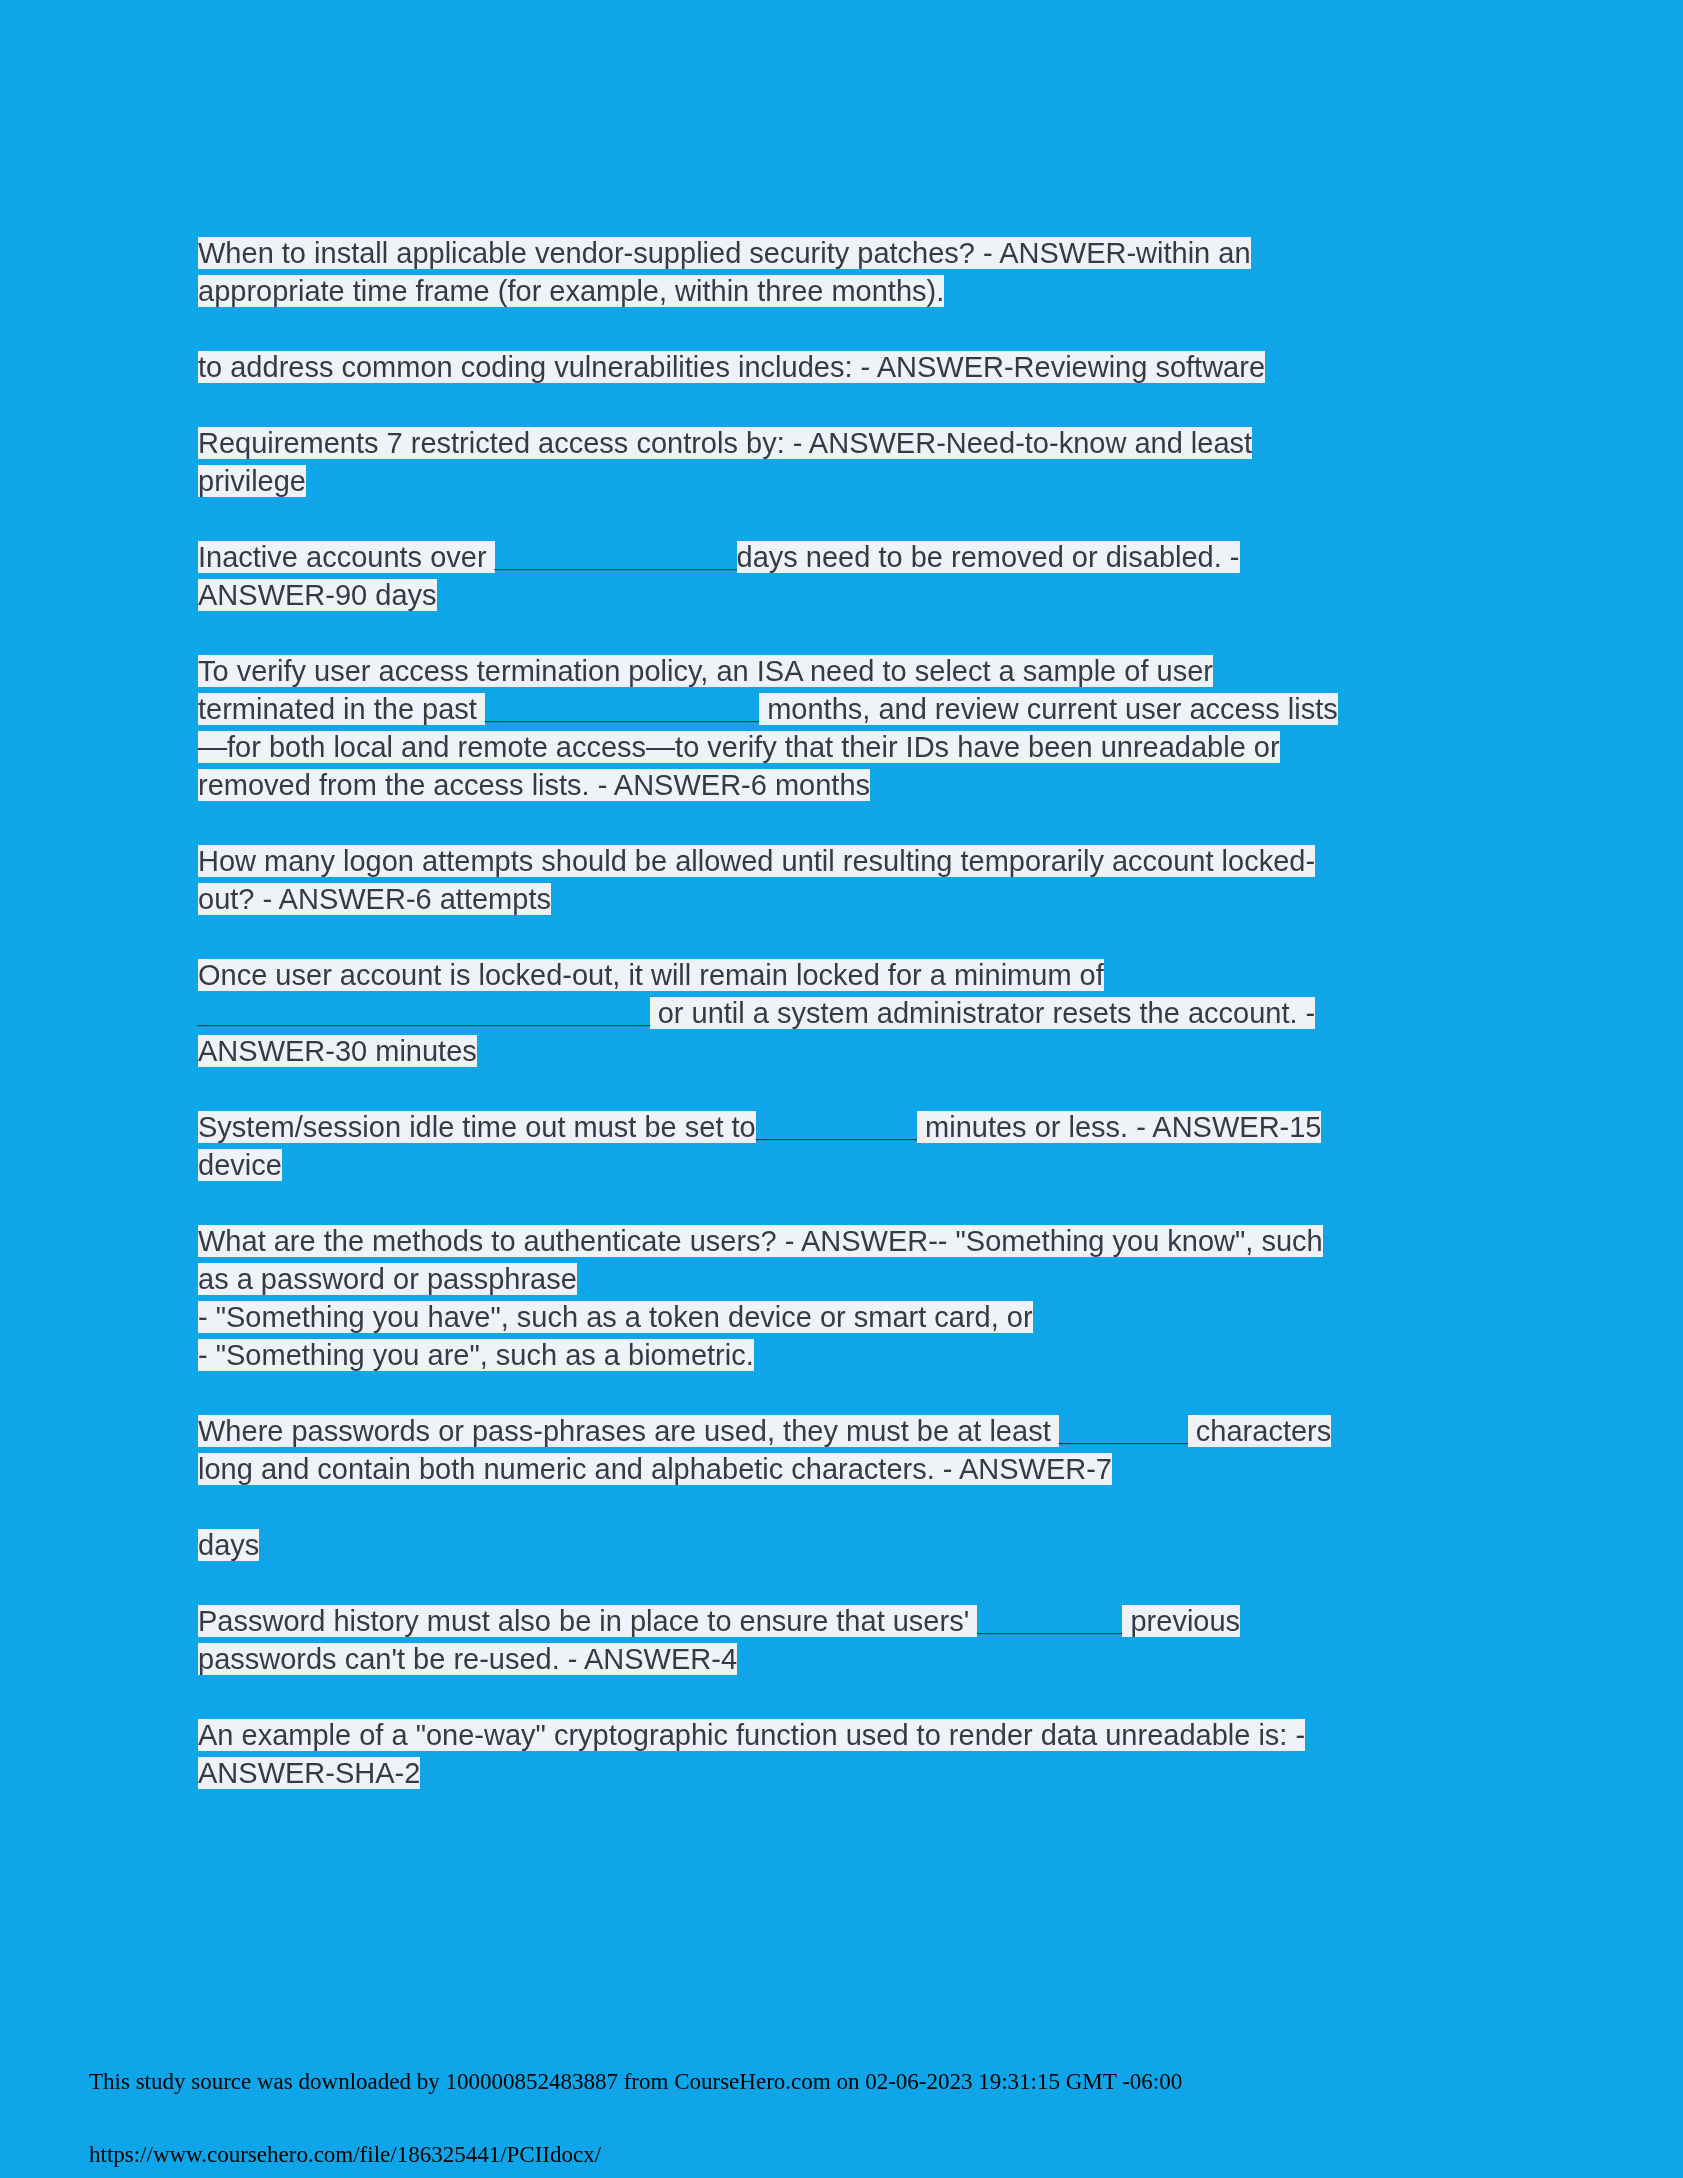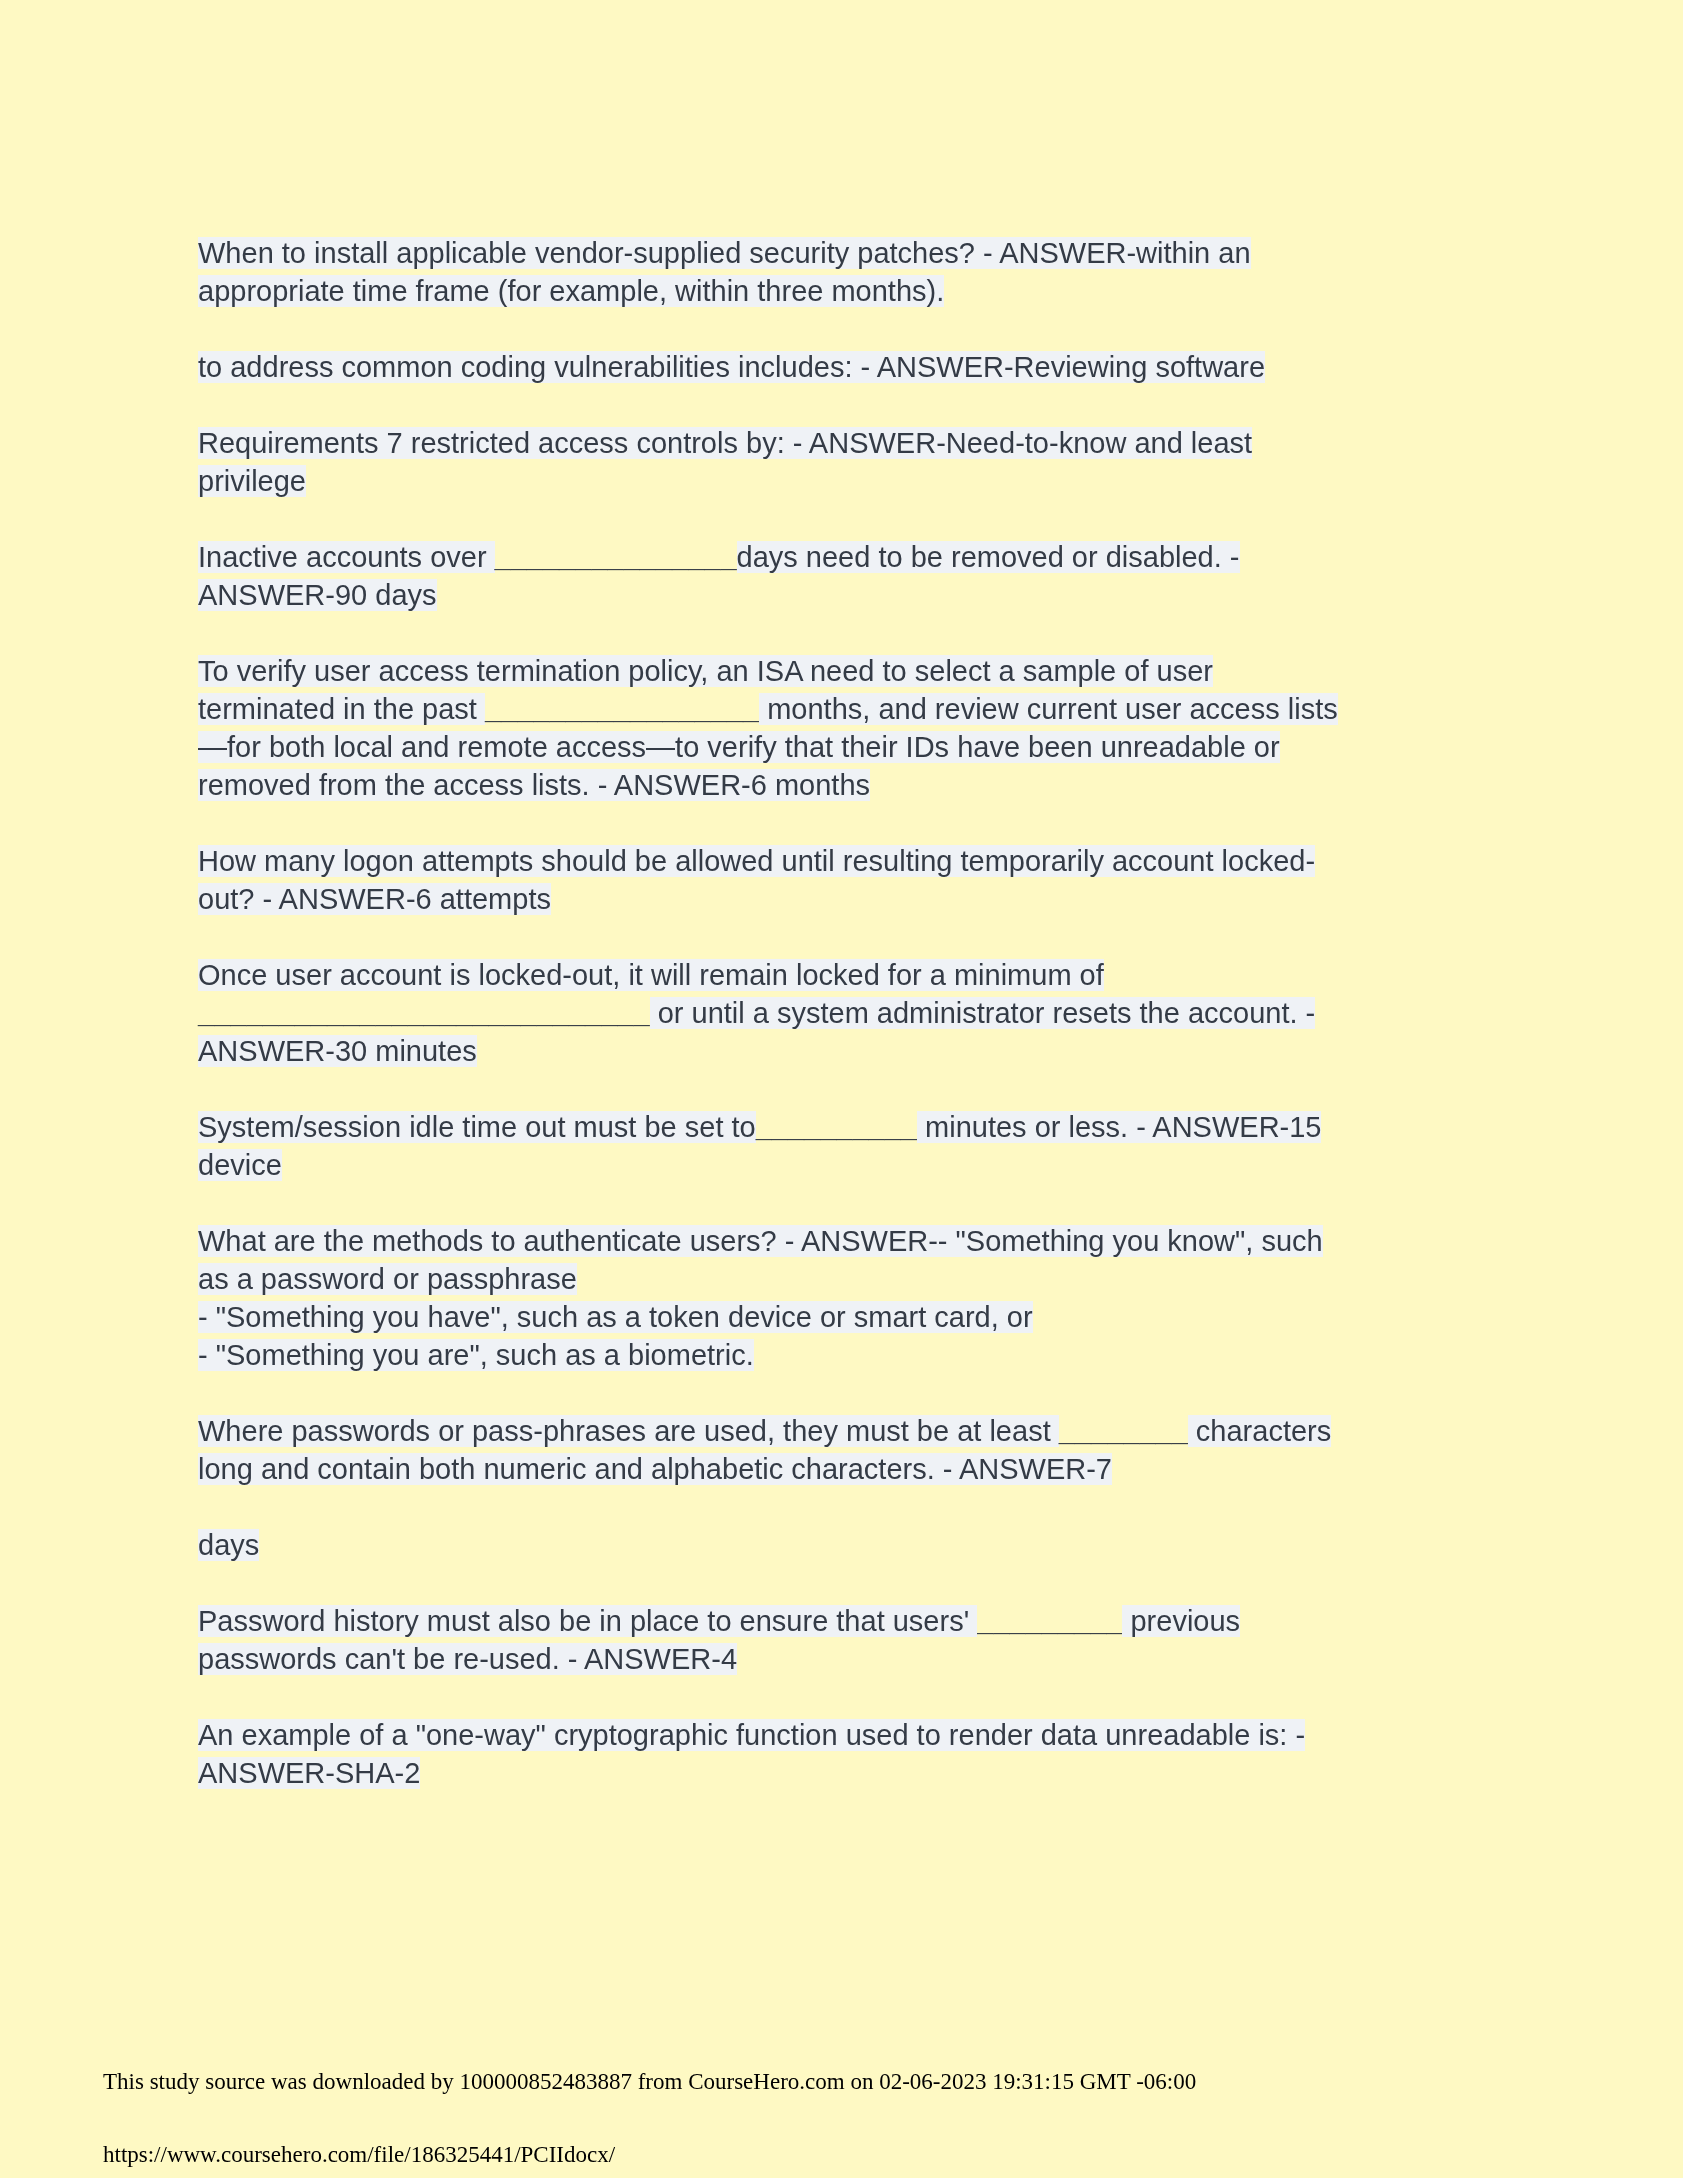--- a/index.html
+++ b/index.html
@@ -19,33 +19,33 @@
     font-size: 29px;
     line-height: 38px;
     color: var(--text-color, #343b46);
   }
   .para { margin: 0 0 38px 0; }
   .line { white-space: pre; }
   .hl { background: var(--hl-color, #eff2f6); }
   .blank { background: transparent; font-weight: bold; }
   .footer-line {
     position: absolute;
-    left: 103px;
+    left: 89px;
     font-family: "Liberation Serif", serif;
     font-size: 23px;
     color: #000000;
     white-space: pre;
   }
   #footer-download { top: 2069px; }
   #footer-url { top: 2142px; }
 </style>
 </head>
 <body>
 
-<div class="page" style="background: #fef9c3;">
+<div class="page" style="background: #0ea5e9;">
   <div class="doc" id="doc">
       <div class="para">
         <div class="line"><span class="hl">When to install applicable vendor-supplied security patches? - ANSWER-within an</span></div>
         <div class="line"><span class="hl">appropriate time frame (for example, within three months).</span></div>
       </div>
       <div class="para">
         <div class="line"><span class="hl">to address common coding vulnerabilities includes: - ANSWER-Reviewing software</span></div>
       </div>
       <div class="para">
         <div class="line"><span class="hl">Requirements 7 restricted access controls by: - ANSWER-Need-to-know and least</span></div>

